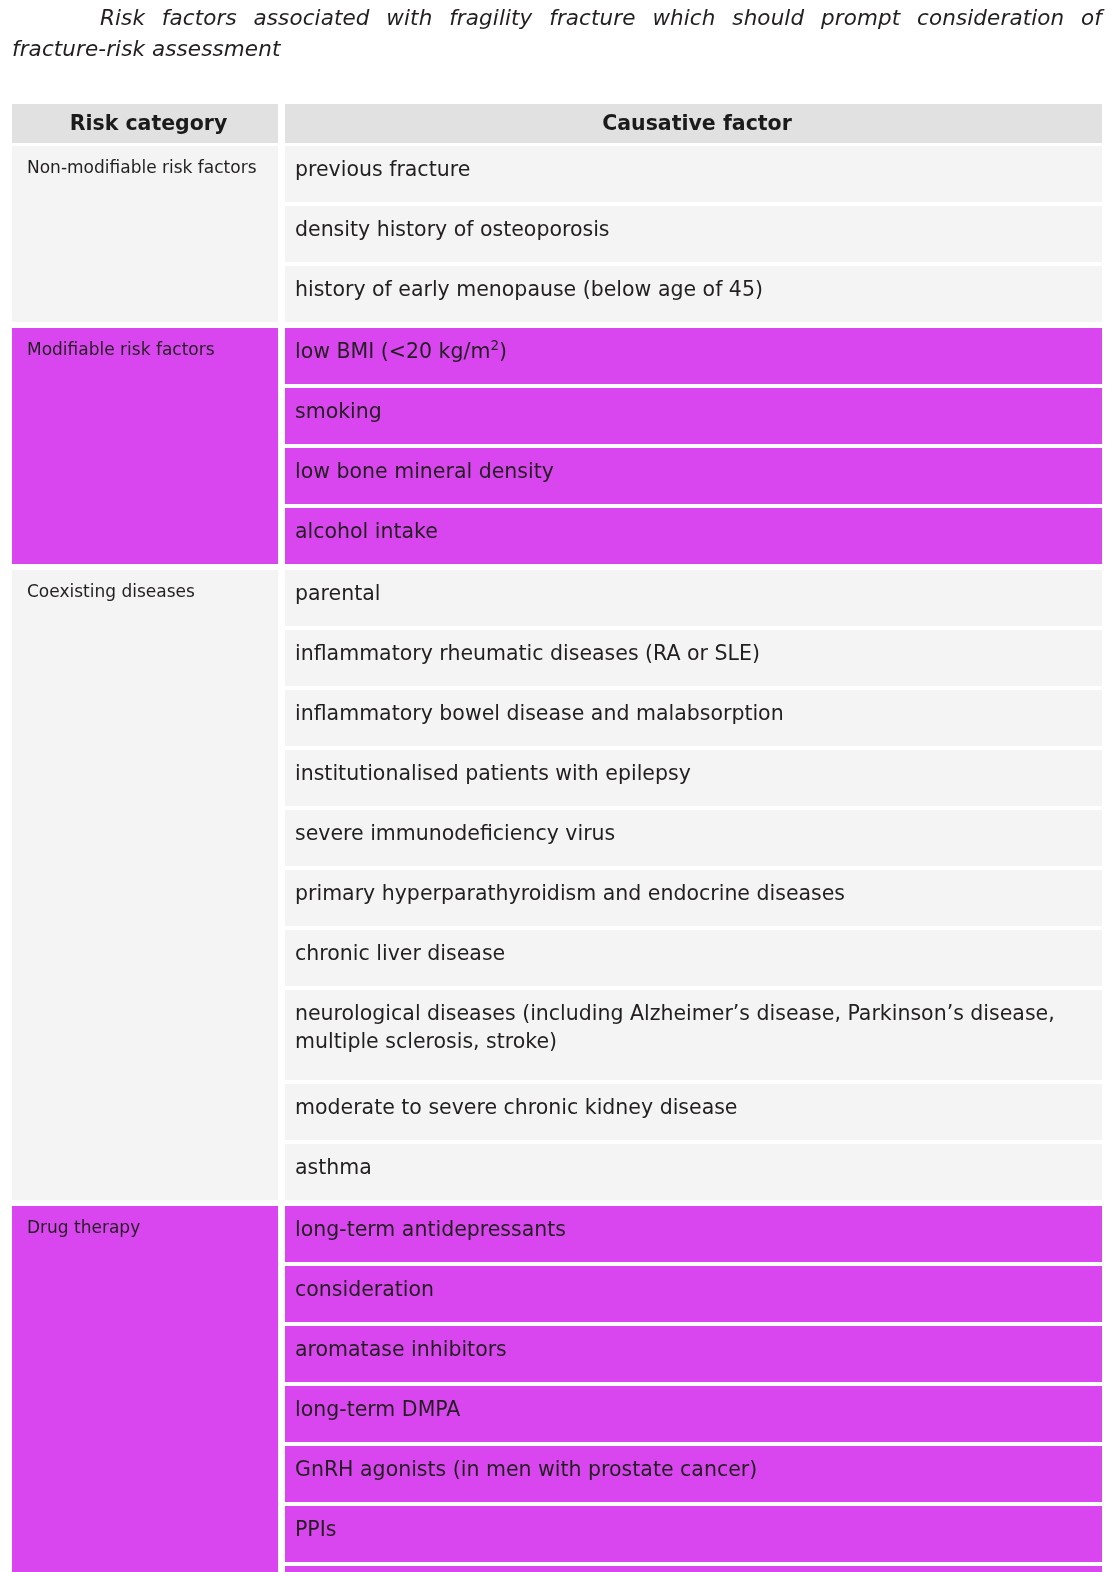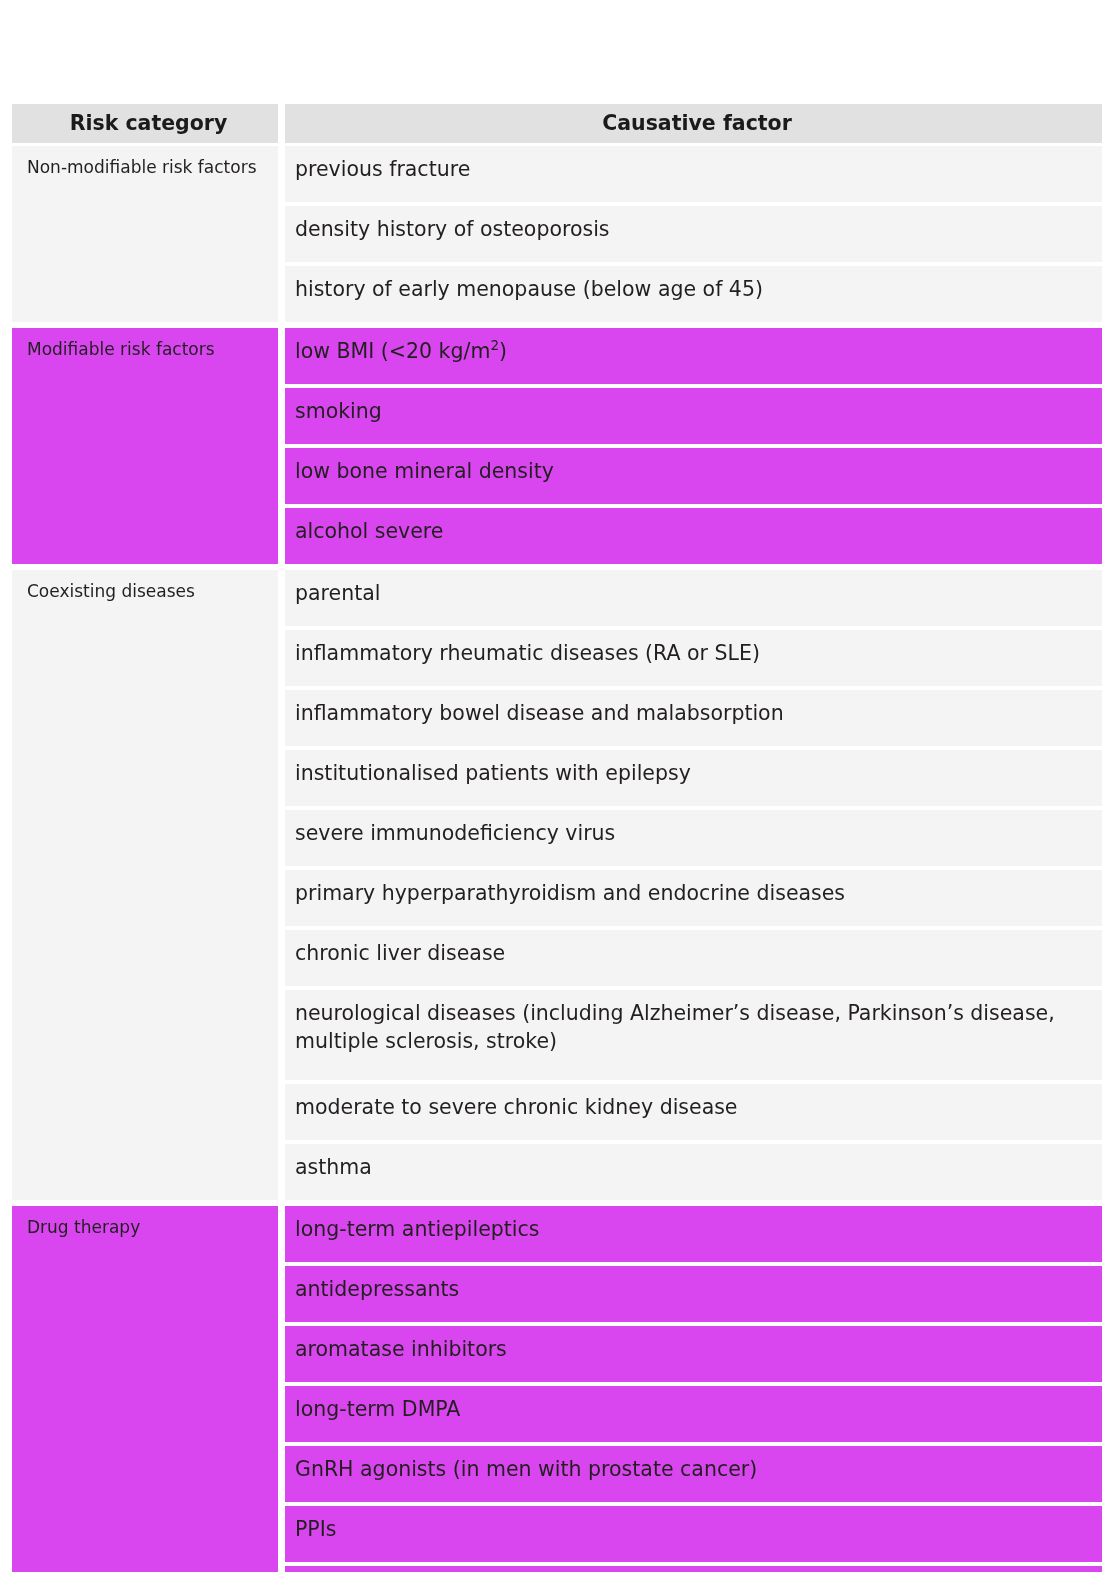--- a/index.html
+++ b/index.html
@@ -120,20 +120,21 @@
     font-size: 0.66em;
     vertical-align: super;
     line-height: 0;
   }
 </style>
 </head>
 <body>
 
 <div class="page">
 
+  <div class="caption">Risk factors associated with fragility fracture which should prompt consideration of fracture-risk assessment</div>
 
   <table class="tbl">
     <colgroup>
       <col class="colcat">
       <col class="colfac">
     </colgroup>
     <thead>
       <tr>
         <th class="hdr-cell">Risk category</th>
         <th class="hdr-cell last">Causative factor</th>
@@ -175,21 +176,21 @@
         <tr class="sep">
           <td class="fac-sep"></td>
         </tr>
         <tr>
           <td class="fac-cell tone-b">low bone mineral density</td>
         </tr>
         <tr class="sep">
           <td class="fac-sep"></td>
         </tr>
         <tr>
-          <td class="fac-cell tone-b">alcohol severe</td>
+          <td class="fac-cell tone-b">alcohol intake</td>
         </tr>
         <tr class="band-gap">
           <td colspan="2"></td>
         </tr>
         <tr>
           <td class="cat-cell tone-a" rowspan="19">Coexisting diseases</td>
           <td class="fac-cell tone-a">parental</td>
         </tr>
         <tr class="sep">
           <td class="fac-sep"></td>
@@ -243,27 +244,27 @@
           <td class="fac-sep"></td>
         </tr>
         <tr>
           <td class="fac-cell tone-a">asthma</td>
         </tr>
         <tr class="band-gap">
           <td colspan="2"></td>
         </tr>
         <tr>
           <td class="cat-cell tone-b" rowspan="15">Drug therapy</td>
-          <td class="fac-cell tone-b">long-term antiepileptics</td>
-        </tr>
-        <tr class="sep">
-          <td class="fac-sep"></td>
-        </tr>
-        <tr>
-          <td class="fac-cell tone-b">antidepressants</td>
+          <td class="fac-cell tone-b">long-term antidepressants</td>
+        </tr>
+        <tr class="sep">
+          <td class="fac-sep"></td>
+        </tr>
+        <tr>
+          <td class="fac-cell tone-b">consideration</td>
         </tr>
         <tr class="sep">
           <td class="fac-sep"></td>
         </tr>
         <tr>
           <td class="fac-cell tone-b">aromatase inhibitors</td>
         </tr>
         <tr class="sep">
           <td class="fac-sep"></td>
         </tr>

